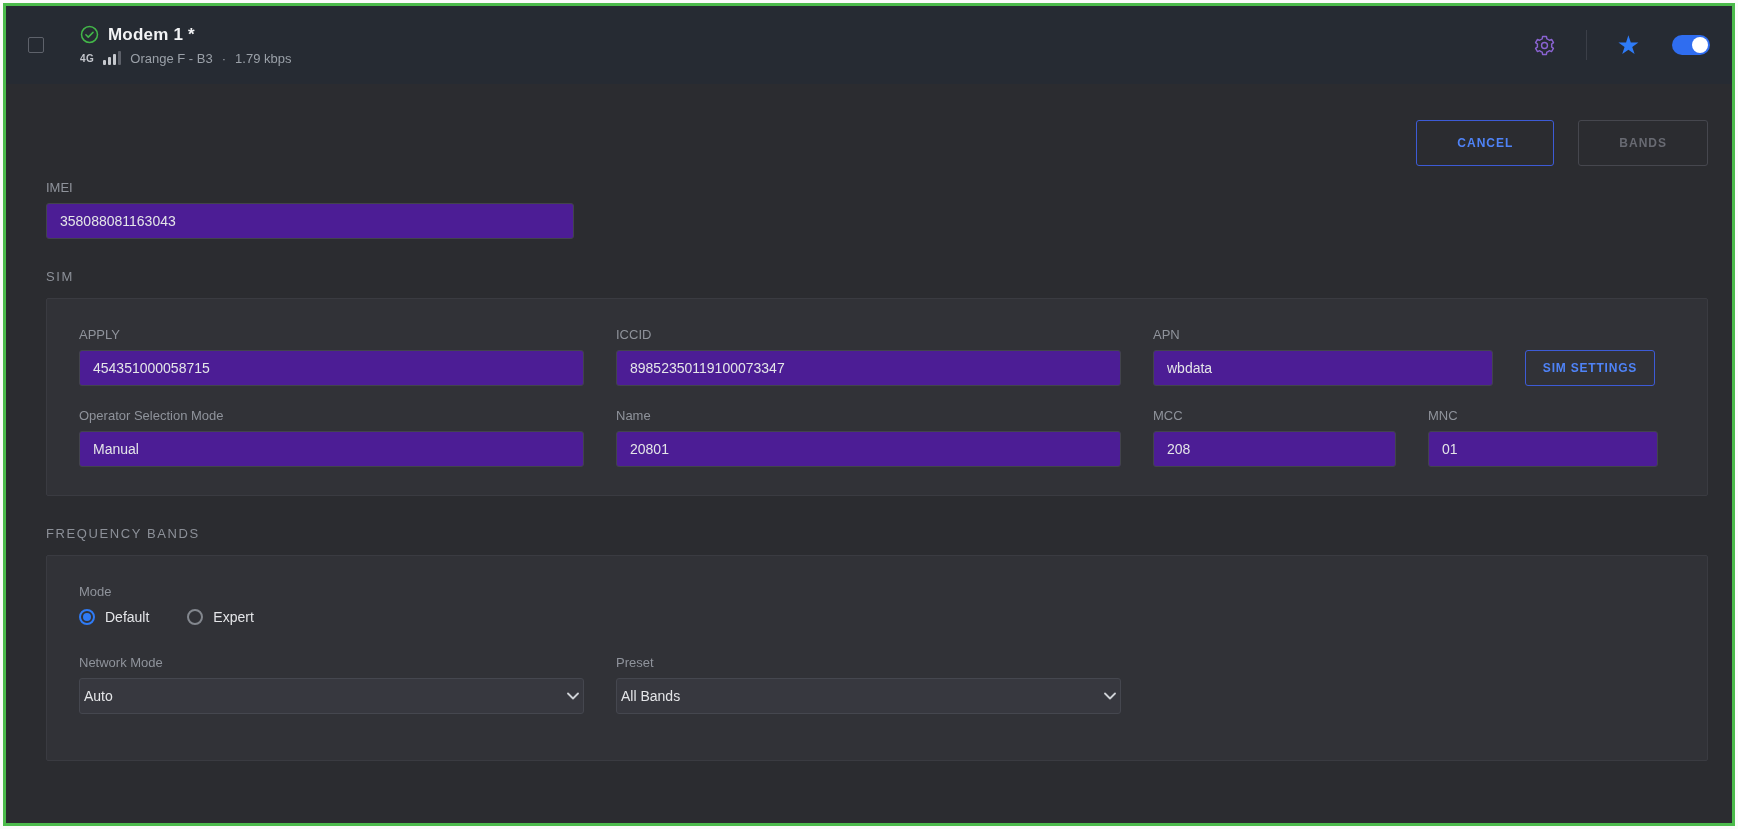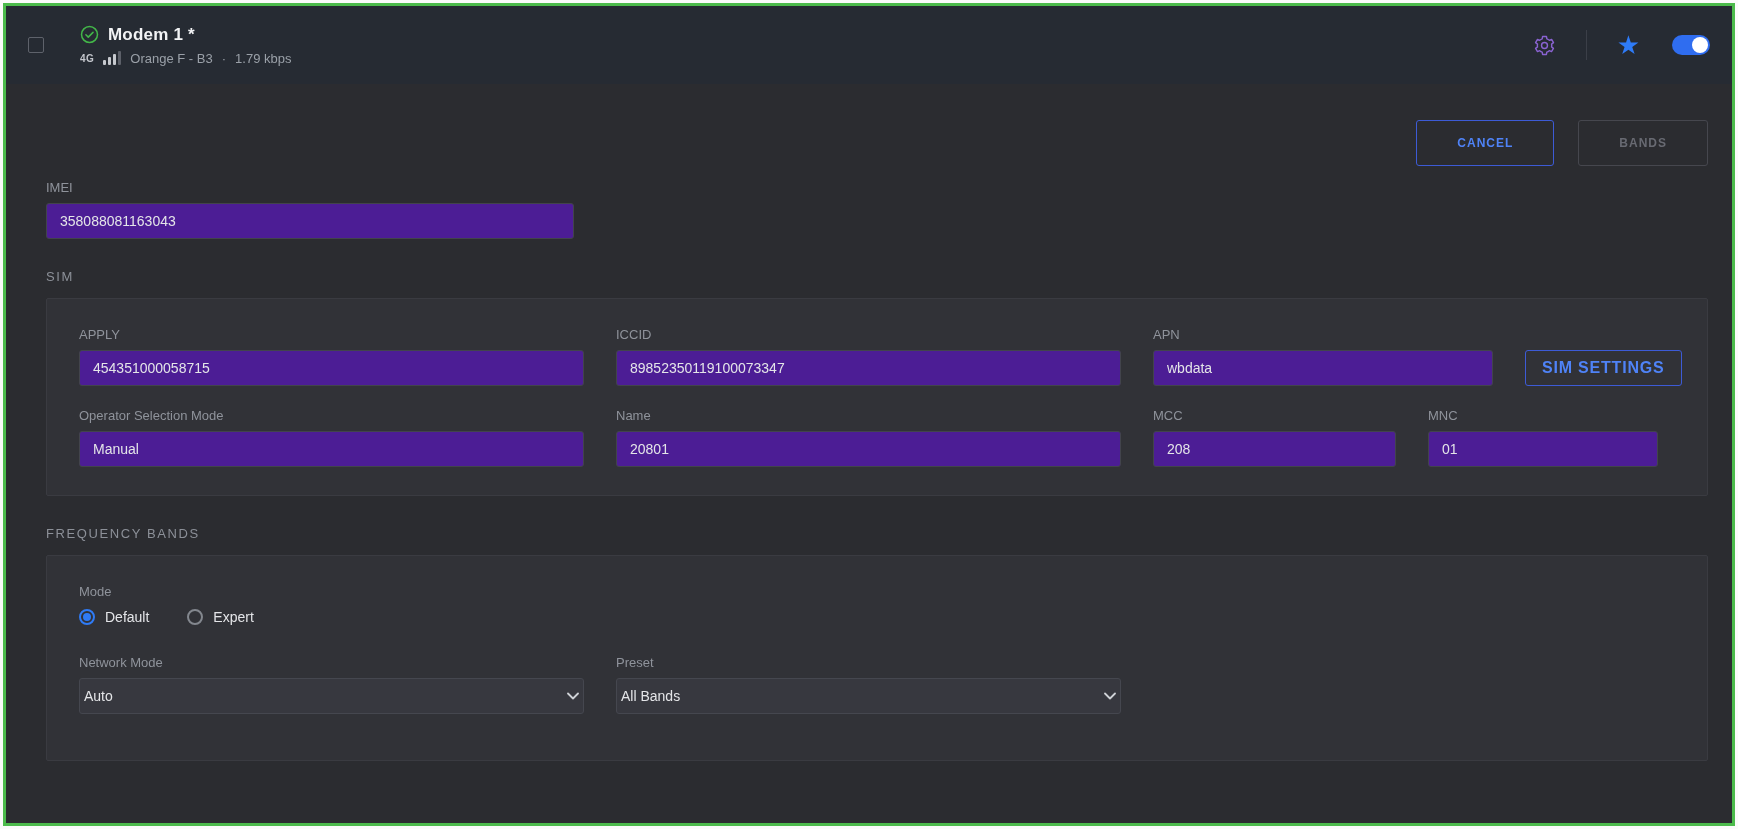--- a/index.html
+++ b/index.html
@@ -42,21 +42,21 @@
   .section-title { font-size:13px; letter-spacing:1.6px; color:#8c9098; margin:30px 0 14px; }
 
   .panel { background:#313237; border:1px solid #3a3b41; border-radius:2px; padding:28px 32px; }
   .frow { display:flex; gap:32px; align-items:flex-end; }
   .frow + .frow { margin-top:22px; }
   .w1 { width:505px; flex:none; }
   .w2 { width:340px; flex:none; }
   .w3 { width:243px; flex:none; }
   .w4 { width:230px; flex:none; }
   .btn-sim { height:36px; min-width:130px; padding:0 16px; border:1px solid #3d5bd6; color:#4f83f7;
-             border-radius:3px; background:transparent; font-size:16px; letter-spacing:.8px; font-weight:700;
+             border-radius:3px; background:transparent; font-size:12px; letter-spacing:.8px; font-weight:700;
              display:flex; align-items:center; justify-content:center; cursor:pointer; flex:none; }
 
   
   .radio-row { display:flex; align-items:center; gap:38px; margin-top:10px; }
   .radio { display:flex; align-items:flex-start; gap:10px; cursor:pointer; color:#e4e5e8; font-size:14px; }
   .radio .circle { width:16px; height:16px; border-radius:50%; border:2px solid #83878e; position:relative; flex:none; }
   .radio.selected .circle { border-color:#2f7bf6; }
   .radio.selected .circle::after { content:""; position:absolute; left:2px; top:2px; right:2px; bottom:2px;
                                    background:#2f7bf6; border-radius:50%; }
 

